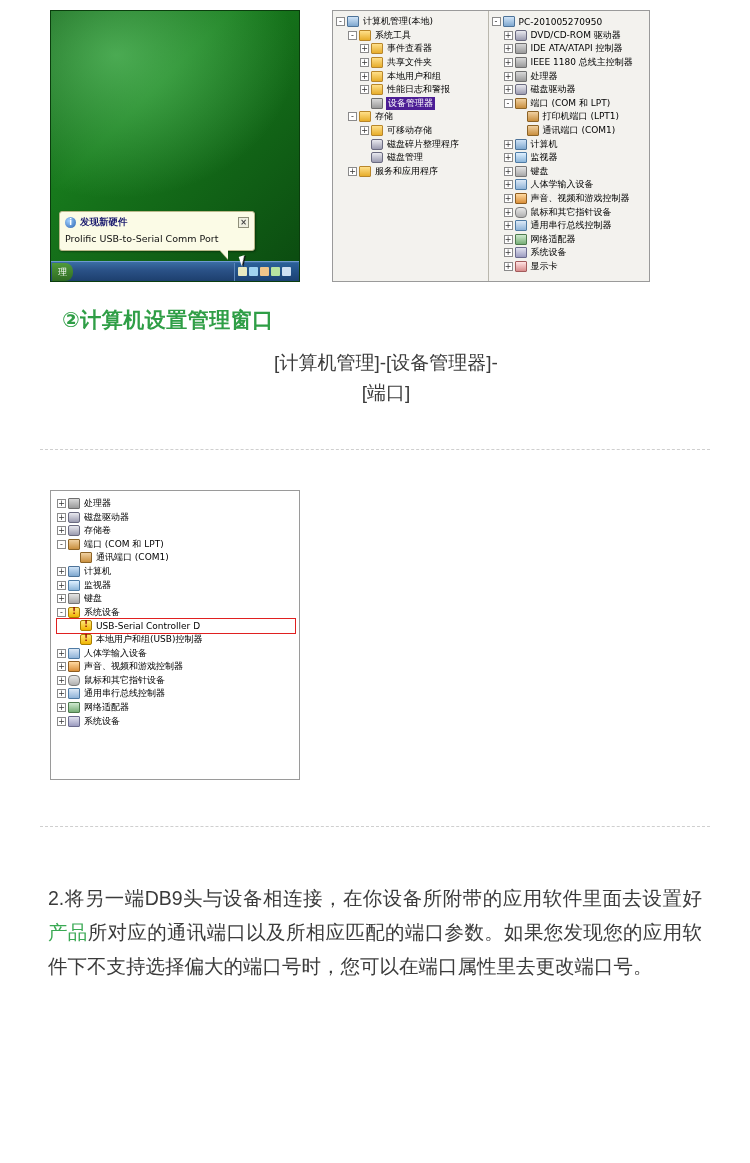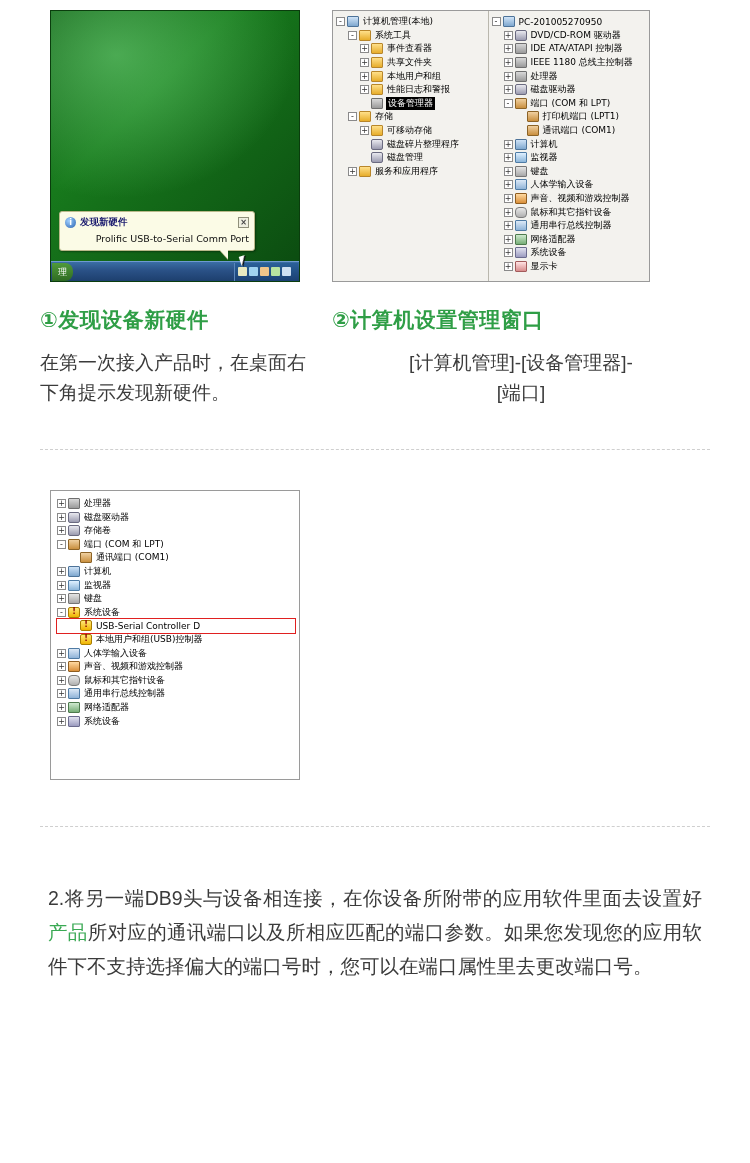--- a/index.html
+++ b/index.html
@@ -107,21 +107,21 @@
     font-weight:bold;
   }
   .balloon .bclose {
     margin-left: auto; width: 11px; height: 11px;
     border: 1px solid #8f8f7a; background: #efefe0;
     font-size: 8px; line-height: 9px; text-align: center; color:#444;
   }
   .balloon .btext {
     margin-top: 4px; font-size: 9.5px; color: #111;
     font-family: "DejaVu Sans", sans-serif;
-    white-space: nowrap; overflow: hidden; text-align: right;
+    white-space: nowrap; overflow: hidden;
   }
   .balloon .tail {
     position: absolute; right: 26px; bottom: -9px;
     width: 0; height: 0;
     border-left: 9px solid transparent;
     border-right: 0 solid transparent;
     border-top: 10px solid #fbfbe6;
     filter: drop-shadow(0 1px 0 #b9b98a);
   }
   .cursor {
@@ -183,21 +183,21 @@
   .ico.usb    { background: linear-gradient(#dce9f7,#90b4d8); border:1px solid #4f7ba4; }
   .ico.net    { background: linear-gradient(#cfe9cf,#77ae77); border:1px solid #4d7a4d; }
   .ico.sys    { background: linear-gradient(#e2e2f0,#9c9cc0); border:1px solid #6b6b8e; }
   .ico.vid    { background: linear-gradient(#ffe3e3,#d88c8c); border:1px solid #a35b5b; }
   .ico.warn   { background: linear-gradient(#ffe877,#f0b400); border:1px solid #a87c00; border-radius:2px; position:relative; }
   .ico.warn:after{
     content:"!"; position:absolute; left:0; right:0; top:-1px;
     text-align:center; font-size:8px; font-weight:bold; color:#8a0000;
   }
   .tnode.sel .lbl {
-    background: #000000; color: #fff; padding: 0 2px;
+    background: #4c1d95; color: #fff; padding: 0 2px;
   }
   .tnode .lbl { padding: 0 1px; }
   .indent1 { padding-left: 0; }
   .indent2 { padding-left: 12px; }
   .indent3 { padding-left: 24px; }
 
   
   .shot3 {
     width: 250px; height: 290px;
     margin-left: 10px;
@@ -416,24 +416,20 @@
                 <span class="ico vid"></span>
                 <span class="lbl">显示卡</span>
               </li>
             </ul>
         </div>
       </div>
     </div>
   </div>
 
   <div class="row" style="padding-top:6px;">
-    <div class="col-left">
-      <div class="sectiontitle">①发现设备新硬件</div>
-      <div class="bodytext">在第一次接入产品时，在桌面右下角提示发现新硬件。</div>
-    </div>
     <div class="col-right" style="padding-left:22px;">
       <div class="sectiontitle">②计算机设置管理窗口</div>
       <div class="bodytext" style="text-align:center; max-width:230px; margin:0 auto;">[计算机管理]-[设备管理器]-[端口]</div>
     </div>
   </div>
 
   <div class="hr" style="margin-top:40px;"></div>
 
   <div class="row" style="padding-top:14px;">
     <div class="col-left">

